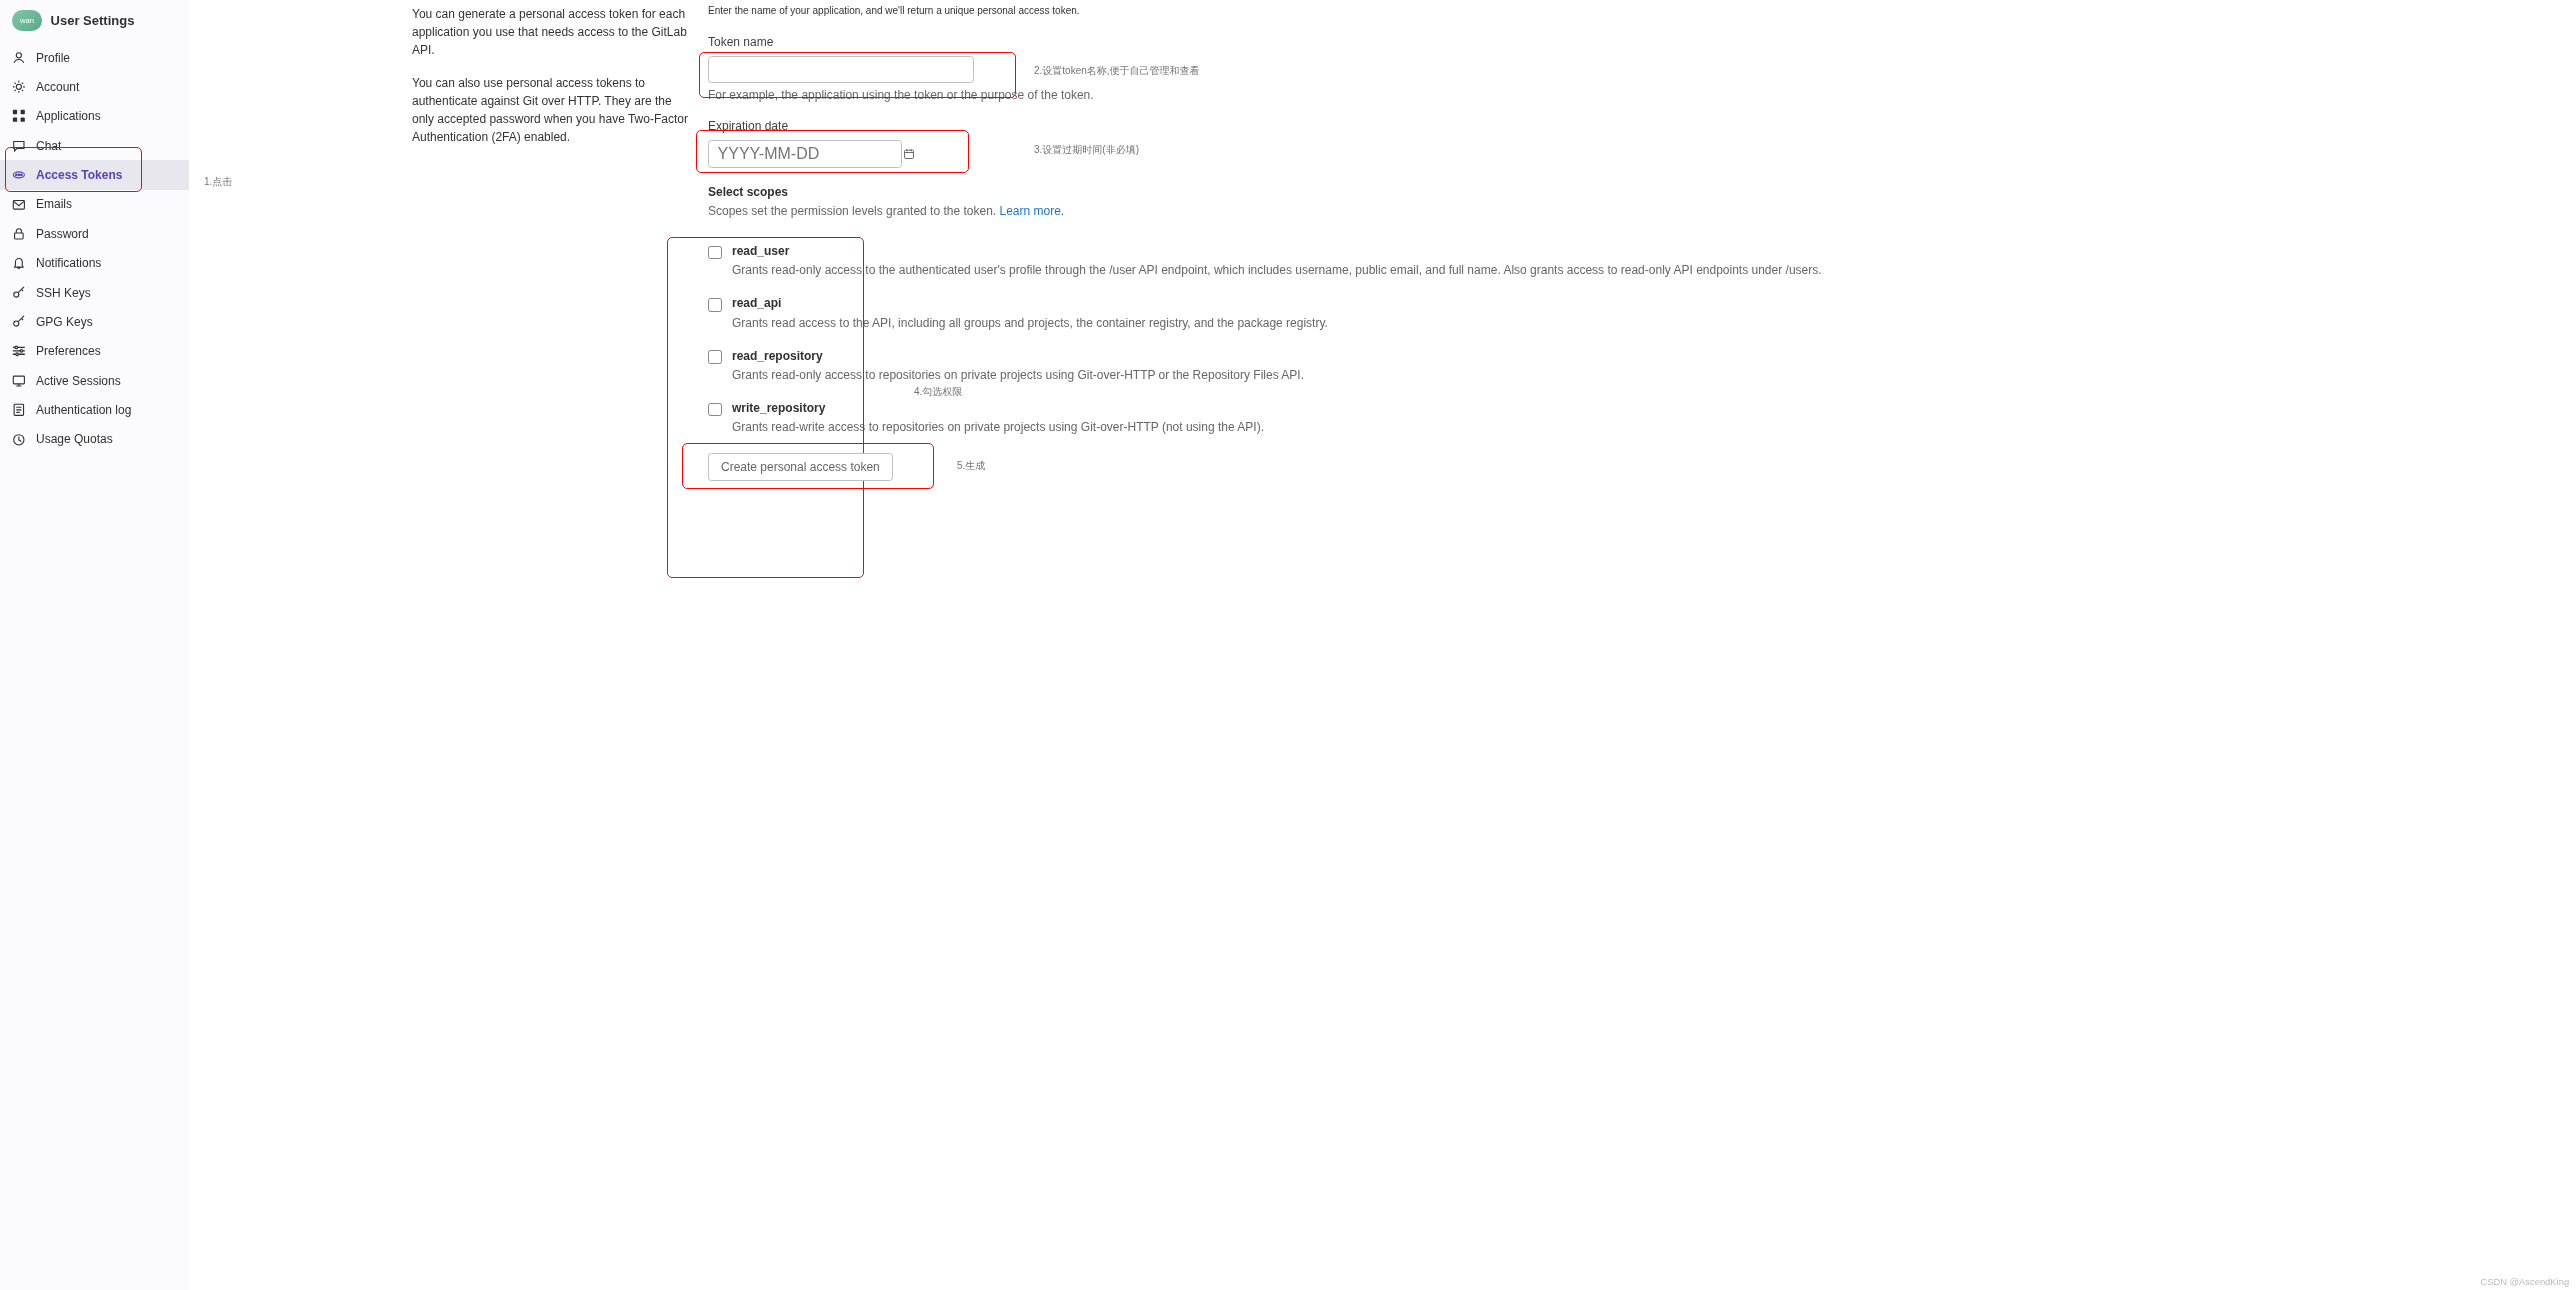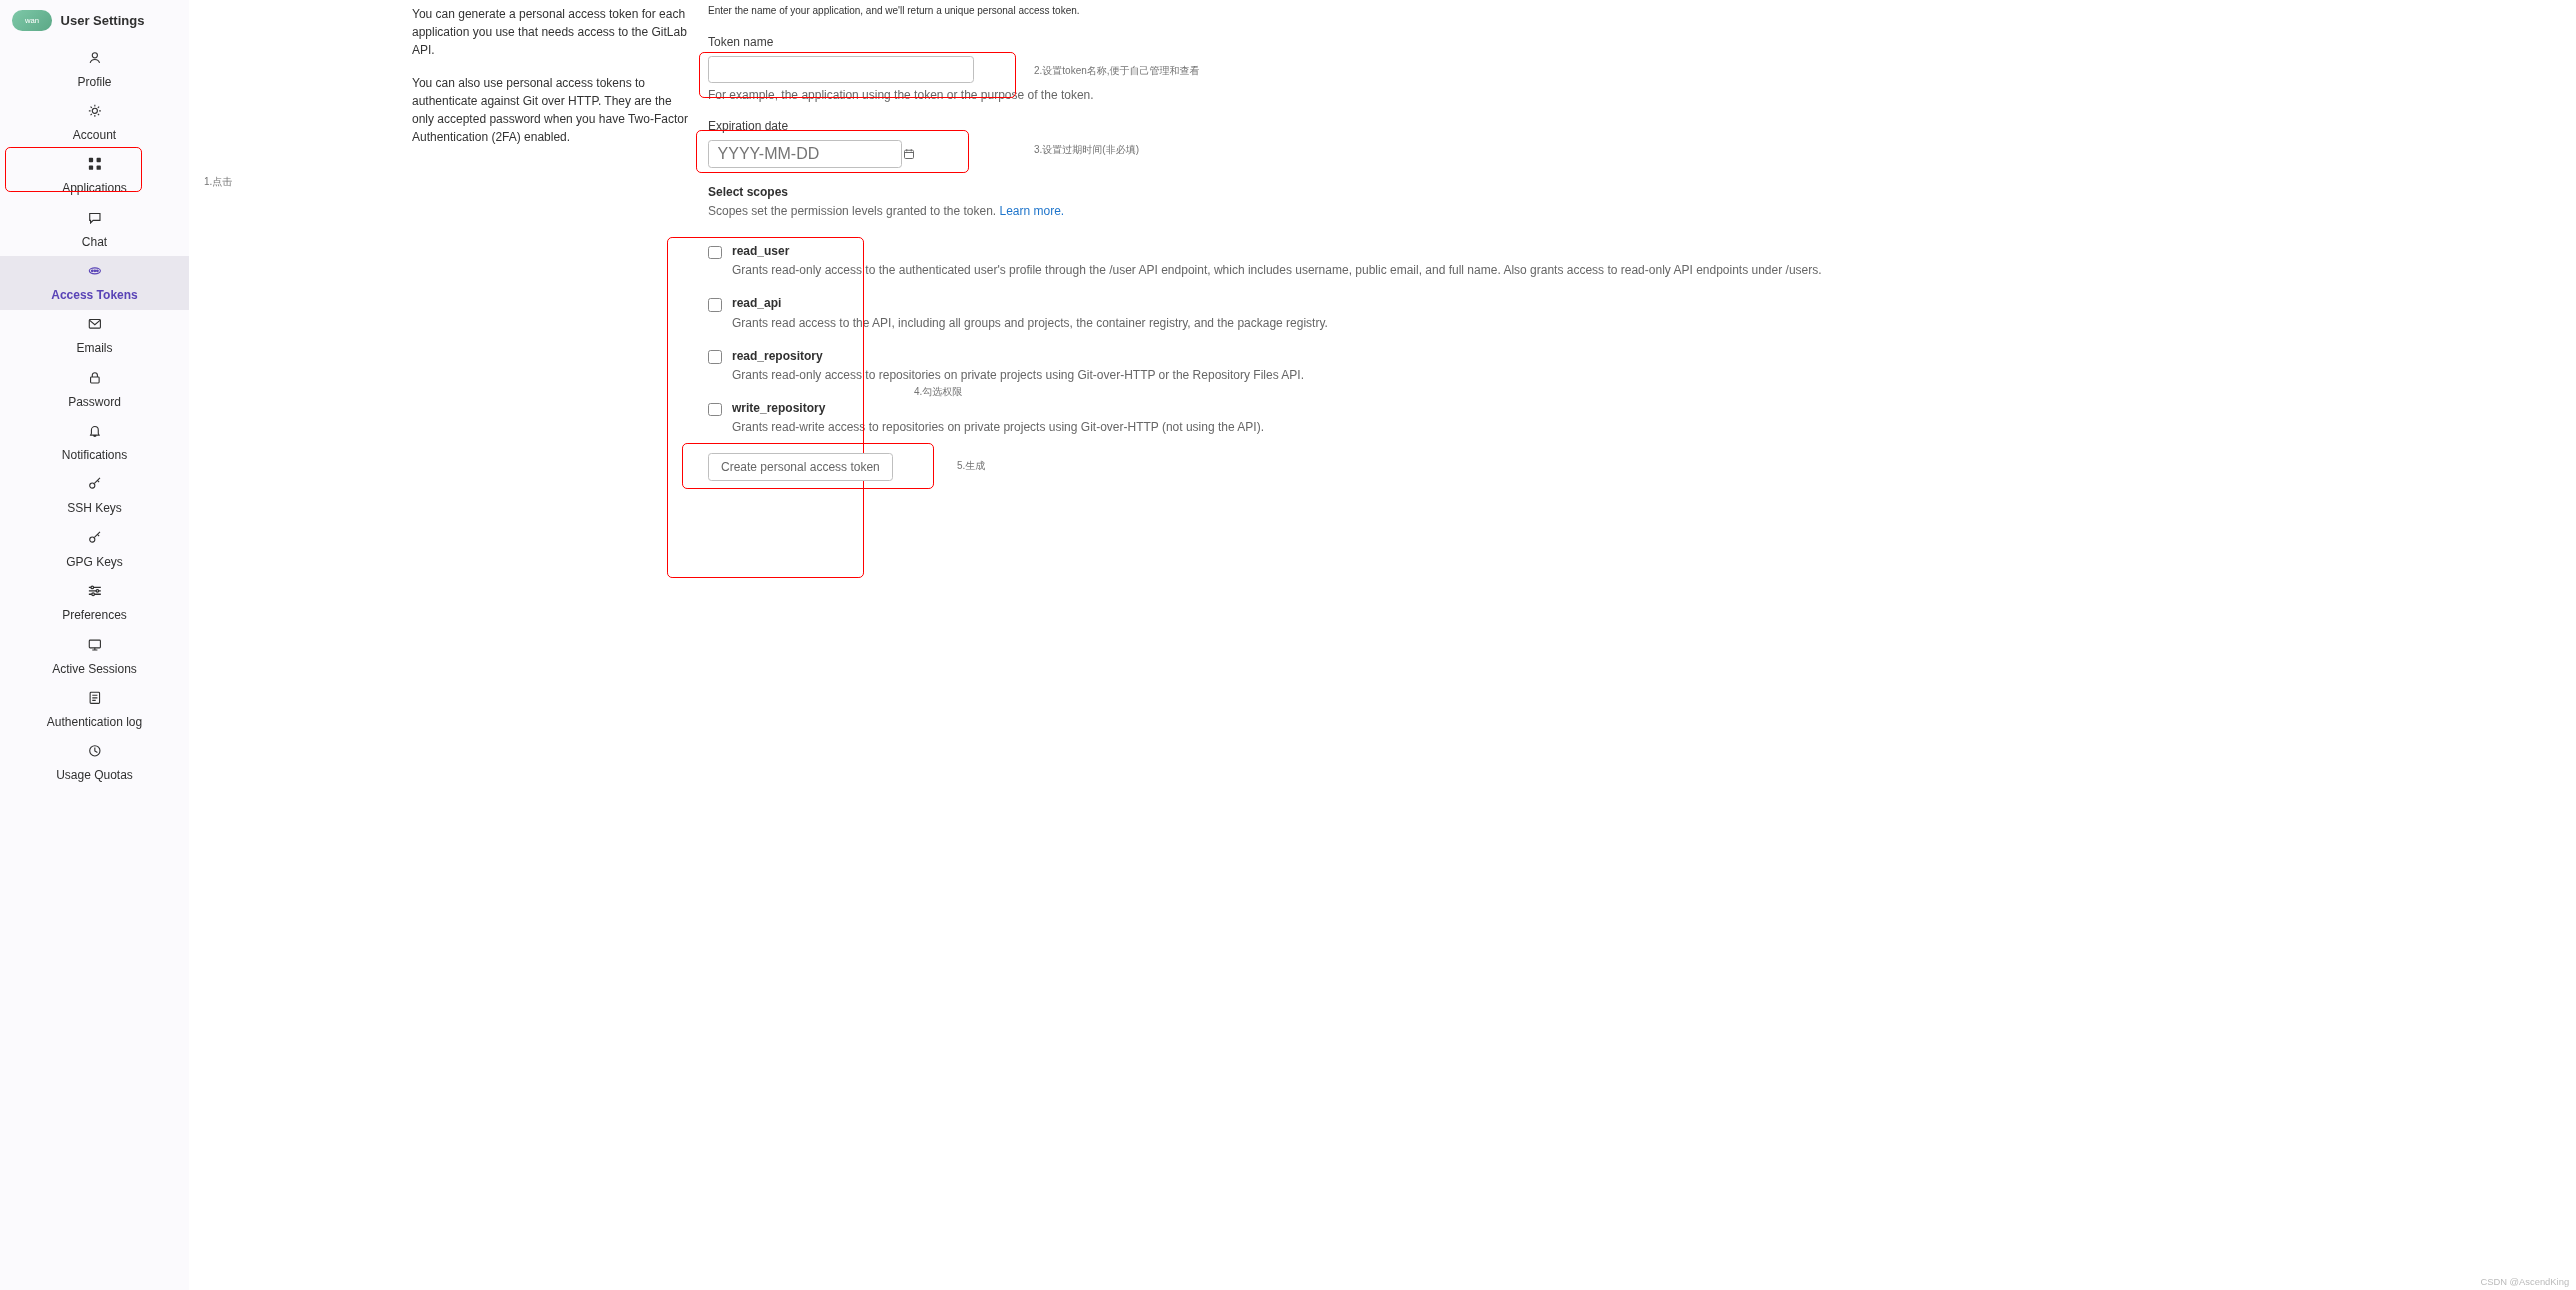--- a/index.html
+++ b/index.html
@@ -1,22 +1,22 @@
 <!DOCTYPE html>
 <html style="font-size:13.7px"><head>
 <meta charset="utf-8">
 <style>
 * { box-sizing: border-box; margin: 0; padding: 0; }
 body { font-family: -apple-system, BlinkMacSystemFont, "Segoe UI", Helvetica, Arial, sans-serif; font-size: 12px; color: #303030; background: #fff; }
 .layout { display: flex; min-height: 100vh; }
 .sidebar { width: 189px; background: #fbfafd; padding: 6.9px 0; flex-shrink: 0; position: relative; }
 .sidebar-header { display: flex; align-items: center; gap: 8.6px; padding: 3.4px 12px 12px 12px; }
-.avatar { width: 40px; height: 20.6px; border-radius: 10.3px; background: linear-gradient(135deg, #7ec8a8, #5ba886); display: flex; align-items: center; justify-content: center; color: #fff; font-size: 7.7px; overflow: hidden; }
+.avatar { width: 30px; height: 20.6px; border-radius: 10.3px; background: linear-gradient(135deg, #7ec8a8, #5ba886); display: flex; align-items: center; justify-content: center; color: #fff; font-size: 7.7px; overflow: hidden; }
 .sidebar-title { font-weight: 600; font-size: 13px; color: #303030; }
-.nav-item { display: flex; align-items: center; gap: 10.3px; padding: 7.7px 12px; cursor: pointer; font-size: 12px; color: #303030; flex-direction: column; }
+.nav-item { display: flex; align-items: center; gap: 10.3px; padding: 7.7px 12px; cursor: pointer; font-size: 12px; color: #303030; }
 .nav-item.active { background: #e9e7ee; color: #5943b6; font-weight: 600; }
 .nav-item .icon { width: 13.7px; height: 13.7px; display: flex; align-items: center; justify-content: center; flex-shrink: 0; }
 .content { flex: 1; display: flex; padding: 0 18px 17px 0; }
 .left-col { width: 296px; padding: 5.1px 17px 0 0; flex-shrink: 0; }
 .left-col p { color: #333; font-size: 12px; line-height: 1.5; margin-bottom: 15.4px; }
 .right-col { flex: 1; padding: 5.1px 34px 0 0; position: relative; }
 .intro { font-size: 10px; color: #333; margin-bottom: 19px; }
 .field-label { font-weight: 400; font-size: 12px; color: #404040; margin-bottom: 6.9px; display: block; }
 .field-group { margin-bottom: 17px; position: relative; }
 .text-input { width: 266px; height: 27.4px; border: 0.9px solid #bfbfbf; border-radius: 3.4px; padding: 0 8.6px; font-size: 12px; background: #fff; }

